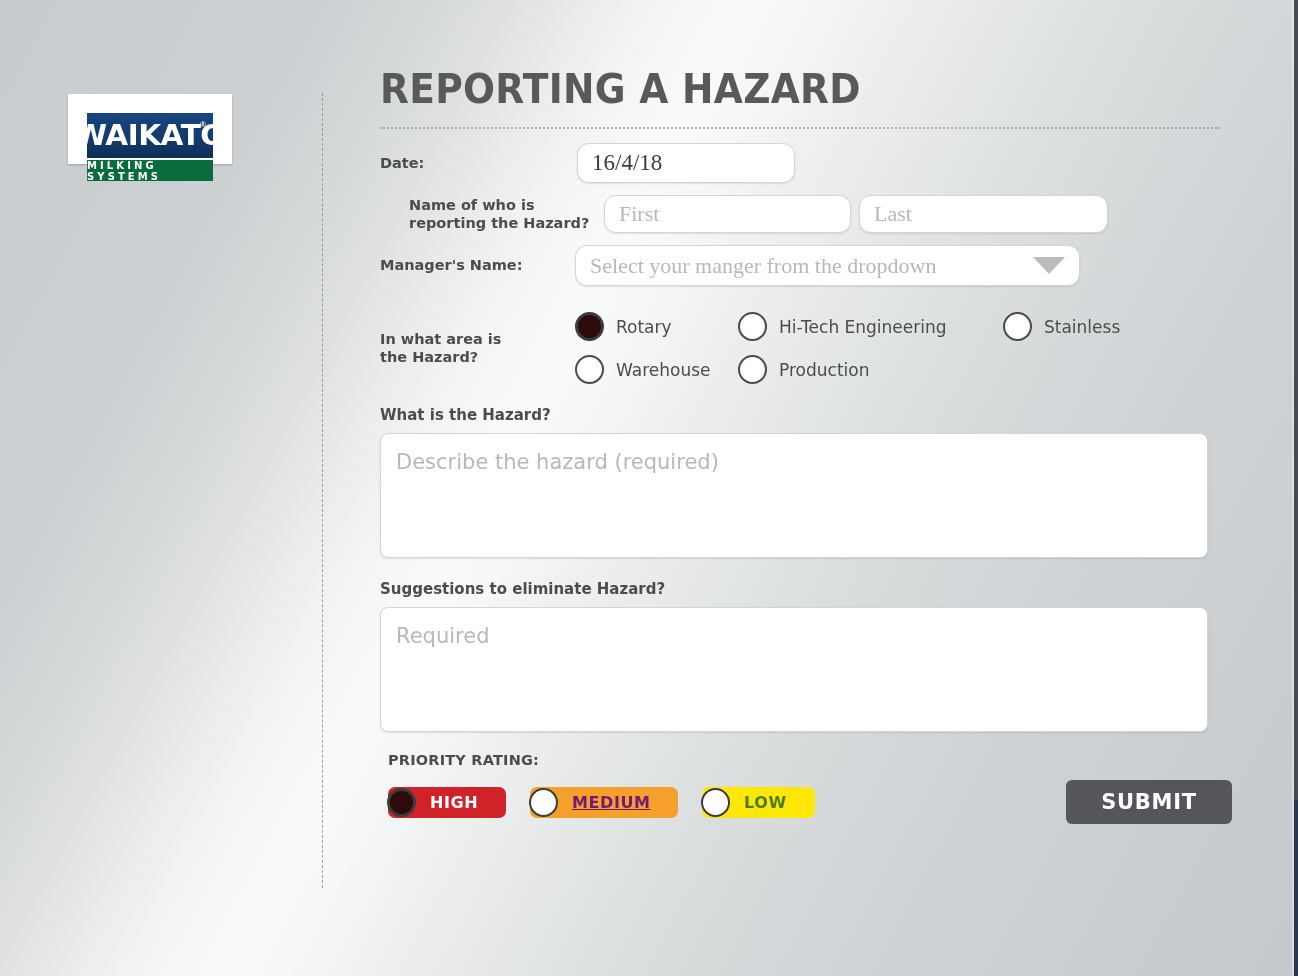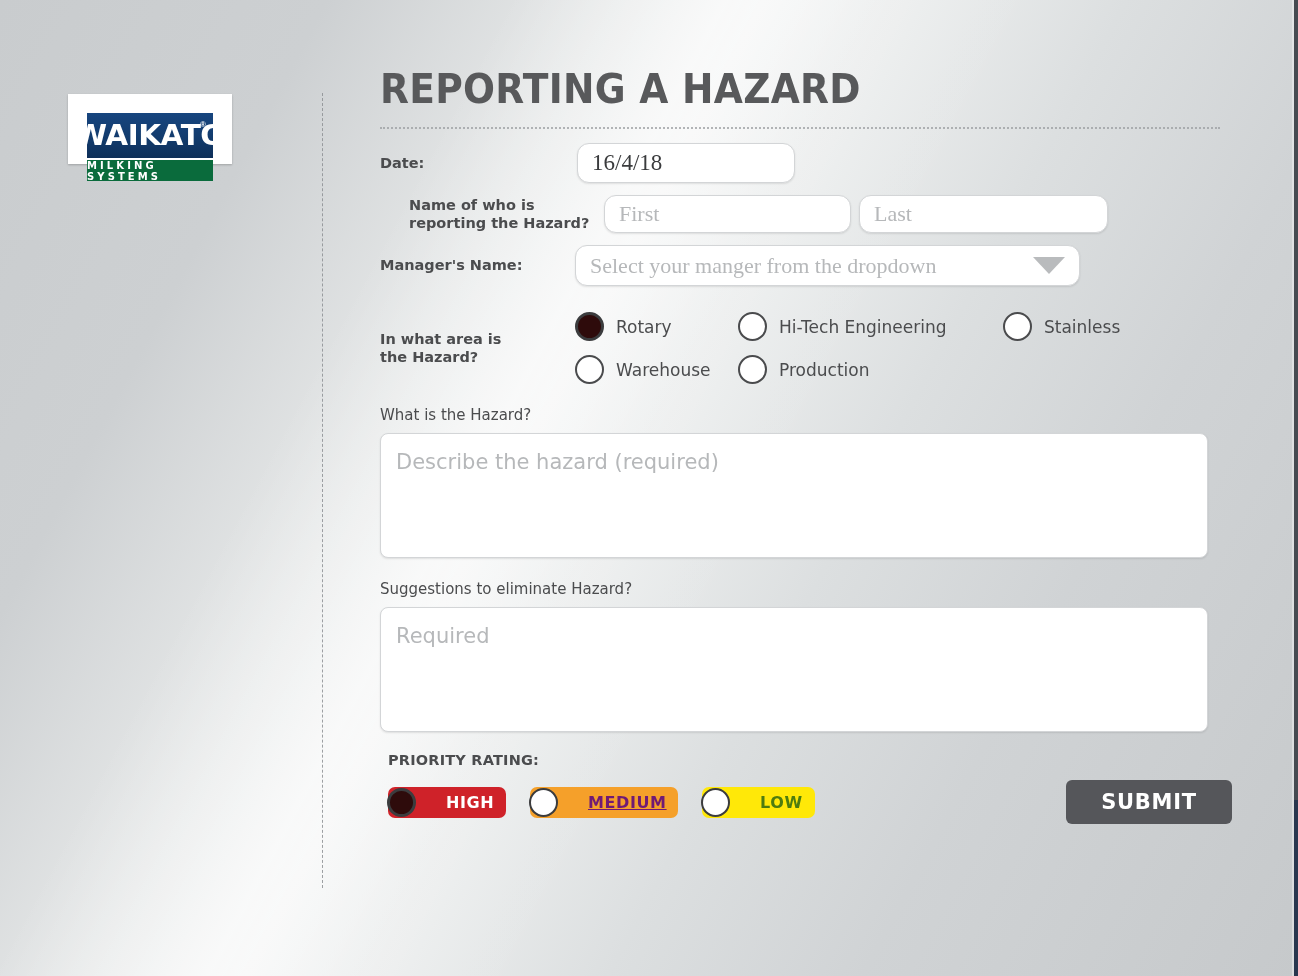--- a/index.html
+++ b/index.html
@@ -235,21 +235,21 @@
     font-size: 17px;
     color: #4b4c4e;
     white-space: nowrap;
   }
 
   
   .ta-label {
     margin-top: 22px;
     font-family: "DejaVu Sans", sans-serif;
     font-size: 15px;
-    font-weight: normal;
+    font-weight: bold;
     color: #4b4c4e;
   }
   .textarea {
     margin-top: 9px;
     width: 828px;
     background: #ffffff;
     border: 1px solid #d3d5d7;
     border-radius: 8px;
     box-shadow: 0 1px 2px rgba(0,0,0,.10);
     padding: 16px 15px;
@@ -298,21 +298,20 @@
     margin-right: 14px;
     flex: 0 0 29px;
   }
   .pill-knob.sel { background: #2e0b0b; border: 3px solid #3b3c3e; }
   .pill-txt {
     font-family: "DejaVu Sans", sans-serif;
     font-weight: bold;
     font-size: 16px;
     letter-spacing: .6px;
     white-space: nowrap;
-    margin-left: 16px;
   }
   #pill-high   { background: #cf2229; width: 118px; }
   #pill-high .pill-txt   { color: #ffffff; }
   #pill-medium { background: #f5a02a; width: 148px; }
   #pill-medium .pill-txt { color: #701a75; text-decoration: underline; }
   #pill-low    { background: #ffe808; width: 113px; }
   #pill-low .pill-txt    { color: #4d7c0f; }
 
   .submit-btn {
     width: 166px;

